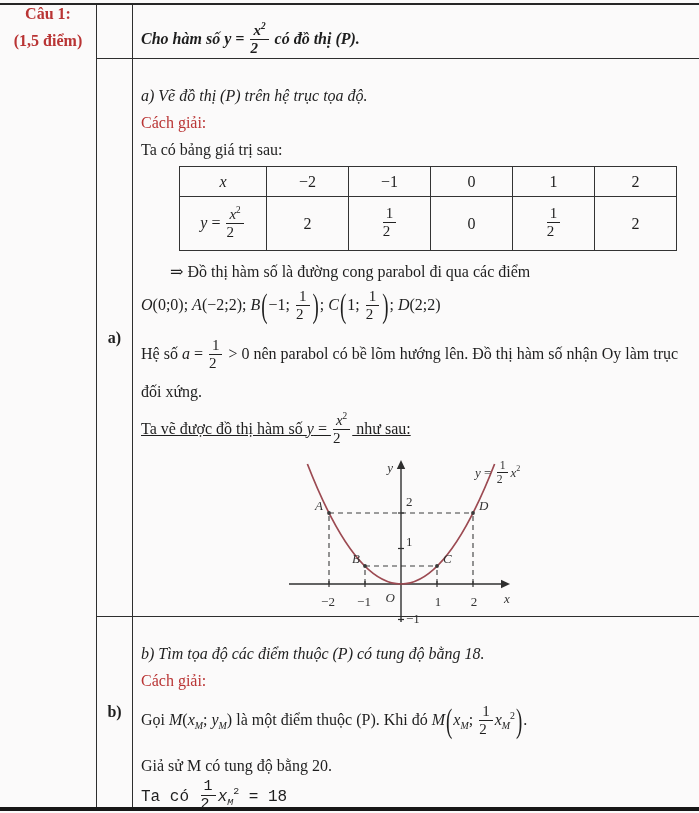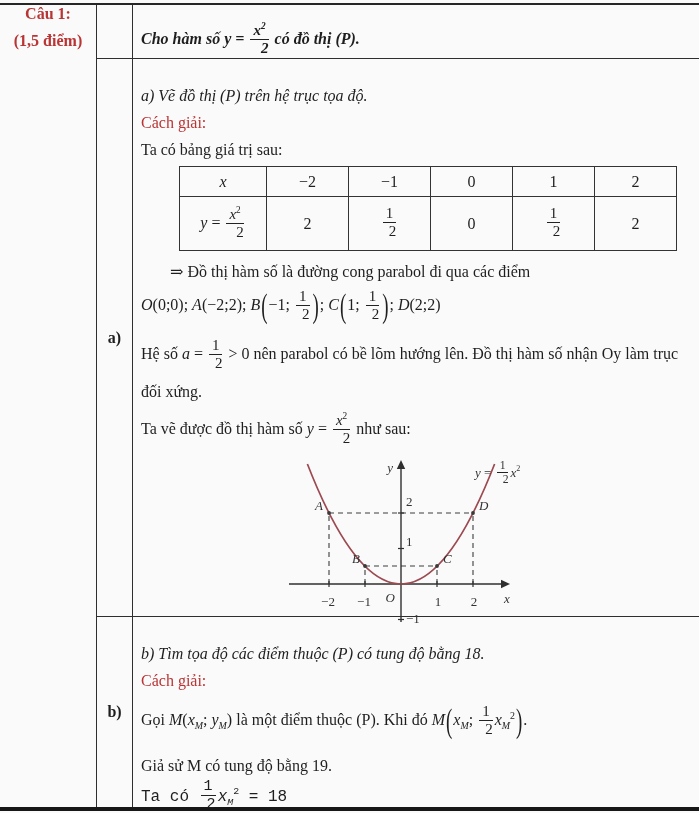--- a/index.html
+++ b/index.html
@@ -31,28 +31,28 @@
 
   table.vals { border-collapse:collapse; margin:7px 0 0 38px; text-align:center; }
   table.vals td { border:1.5px solid #333; vertical-align:middle; padding:0 4px; }
   table.vals tr.r0 td { height:29px; }
   table.vals tr.r1 td { height:53px; }
   td.c0 { width:78px; } td.cv { width:73px; }
 
   .arrow-line { margin-top:11px;margin-left:29px; }
   .points-line { margin-top:8px; min-height:42px; }
   .heso { margin-top:4px; line-height:2.35; padding-right:2px; }
-  .ve-line { margin-top:2px; }
+  .ve-line { margin-top:2px;text-decoration:underline; }
   .goi-line { margin-top:14px; min-height:44px; }
   .taco-line { margin-top:4px;font-family:Liberation Mono, monospace; }
 
   i { font-style:italic; }
   sup { font-size:0.62em; }
   sub { font-size:0.62em; font-style:italic; }
-  .frac { display:inline-block; text-align:right; vertical-align:middle; font-size:0.94em; line-height:1.12; margin:0 2px; transform:translateY(-1px); }
+  .frac { display:inline-block; text-align:left; vertical-align:middle; font-size:0.94em; line-height:1.12; margin:0 2px; transform:translateY(-1px); }
   .fnum { display:block; border-bottom:1.2px solid #222; padding:0 3px; }
   .fden { display:block; }
   .bigp { display:inline-block; vertical-align:middle; transform:scaleY(1.8); font-size:1.18em; font-weight:300; margin:0 1px; }
 
   .graph-wrap { position:relative; width:282px; height:172px; margin-left:128px; margin-top:8px; }
   .curve-label { position:absolute; left:206px; top:4px; font-size:13px; white-space:nowrap; color:#333; }
   .curve-label .frac { font-size:0.9em; }
   svg text { font-family:"Liberation Serif","DejaVu Serif",serif; font-size:13px; fill:#333; }
   svg text.it { font-style:italic; }
 </style>
@@ -163,18 +163,18 @@
       </div>
     </div>
 
     <div class="cell c-ab bt">
       <span>b)</span>
     </div>
     <div class="cell c-content bt">
       <div class="title-line">b) Tìm tọa độ các điểm thuộc (P) có tung độ bằng 18.</div>
       <div class="cach">Cách giải:</div>
       <div class="goi-line">Gọi <i>M</i>(<i>x</i><sub>M</sub>; <i>y</i><sub>M</sub>) là một điểm thuộc (P). Khi đó <i>M</i><span class="bigp">(</span><i>x</i><sub>M</sub>; <span class="frac"><span class="fnum">1</span><span class="fden">2</span></span><i>x</i><sub>M</sub><sup>2</sup><span class="bigp">)</span>.</div>
-      <div class="plain">Giả sử M có tung độ bằng 19.</div>
+      <div class="plain">Giả sử M có tung độ bằng 20.</div>
       <div class="taco-line">Ta có <span class="frac"><span class="fnum">1</span><span class="fden">2</span></span><i>x</i><sub>M</sub><sup>2</sup> = 18</div>
     </div>
 
   </div>
 </div>
 
 </body></html>

